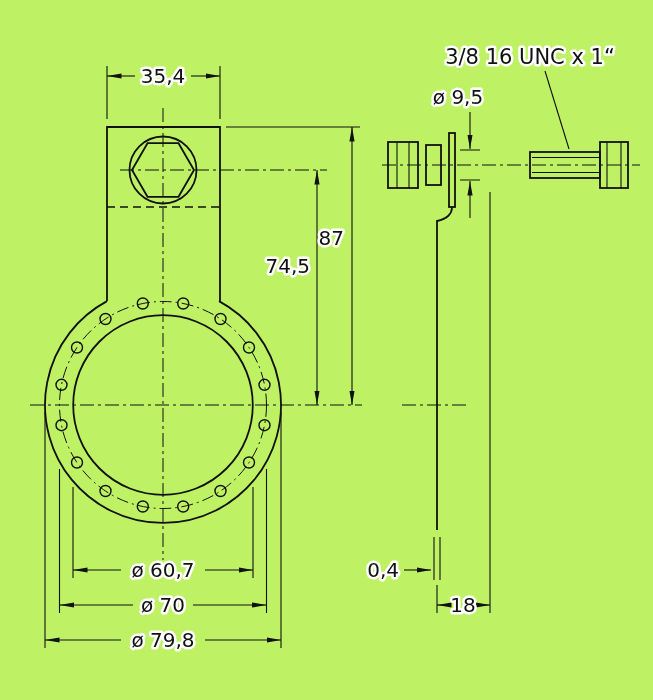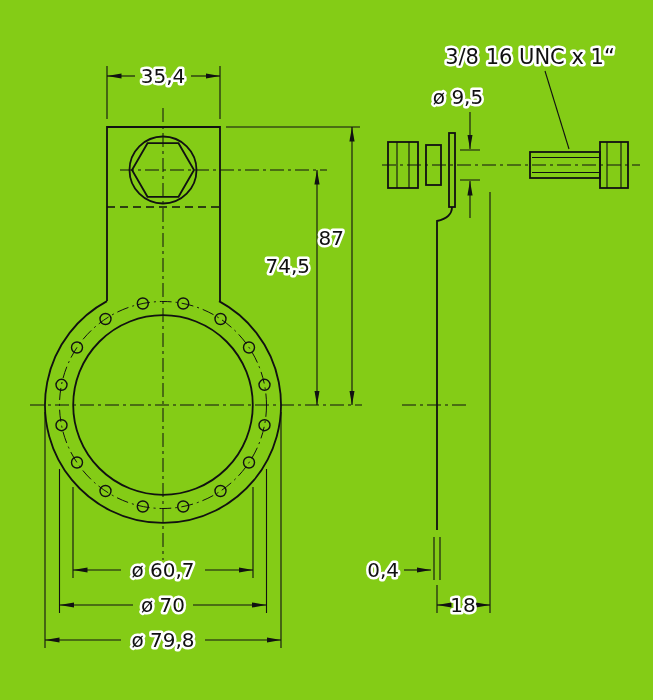--- a/index.html
+++ b/index.html
@@ -1,16 +1,16 @@
 <!DOCTYPE html>
 <html><head>
 <meta charset="utf-8">
 <style>
   html,body{margin:0;padding:0;background:#ffffff;}
-  .sheet{position:relative;width:653px;height:700px;background:#84cc16;overflow:hidden;}
+  .sheet{position:relative;width:653px;height:700px;background:#bef264;overflow:hidden;}
   svg{position:absolute;left:0;top:0;}
   .outline{stroke:#111;stroke-width:1.8;fill:none;}
   .thin{stroke:#111;stroke-width:1.1;fill:none;}
   .hole{stroke:#111;stroke-width:1.4;fill:none;}
   .center{stroke:#111;stroke-width:1;fill:none;stroke-dasharray:14 4 3 4;}
   .hidden-line{stroke:#111;stroke-width:1.3;fill:none;stroke-dasharray:8 5;}
   .dim-text{font:20px "DejaVu Sans",sans-serif;fill:#111;paint-order:stroke;stroke:#fff;stroke-width:5px;stroke-linejoin:round;}
   .dim-text-lg{font:21px "DejaVu Sans",sans-serif;fill:#111;paint-order:stroke;stroke:#fff;stroke-width:5px;stroke-linejoin:round;}
 </style>
 </head>

